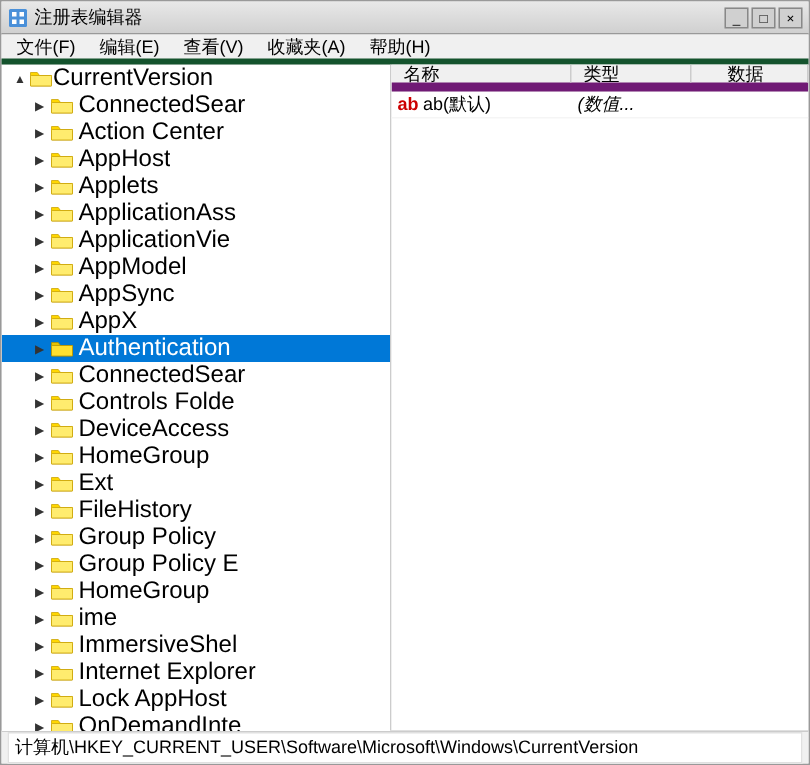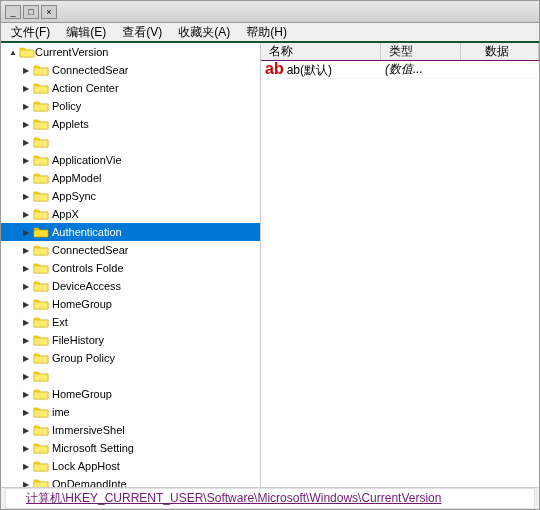--- a/index.html
+++ b/index.html
@@ -62,21 +62,21 @@
       align-items: center;
       justify-content: center;
       cursor: pointer;
     }
 
     .menu-bar {
       background: #f0f0f0;
       height: 20px;
       display: flex;
       align-items: center;
-      border-bottom: 2px solid #14532d;
+      border-bottom: 4px solid #14532d;
       padding: 0 2px;
     }
 
     .menu-item {
       padding: 2px 8px;
       font-size: 12px;
       cursor: pointer;
       color: #000;
     }
 
@@ -104,33 +104,33 @@
       display: flex;
       align-items: center;
       height: 18px;
       padding-left: 4px;
       cursor: pointer;
       white-space: nowrap;
       font-size: 12px;
     }
 
     .tree-label {
-      font-size: 11px;
+      font-size: 16px;
       overflow: hidden;
       text-overflow: ellipsis;
     }
 
     .tree-item.highlighted {
       background: #0078d7;
       color: white;
     }
 
     .right-panel-header {
       display: flex;
-      border-bottom: 1px solid #701a75;
+      border-bottom: 6px solid #701a75;
       background: #f0f0f0;
       height: 18px;
       align-items: center;
     }
 
     .col-header {
       font-size: 12px;
       padding: 0 8px;
       border-right: 1px solid #ccc;
       height: 100%;
@@ -165,26 +165,25 @@
       height: 22px;
       background: #f0f0f0;
       border-top: 1px solid #ccc;
       display: flex;
       align-items: center;
       padding: 0 4px;
     }
 
     .status-text {
       font-size: 12px;
-      color: #701a75;
+      color: #000000;
       background: #fff;
       border: 1px solid #e0e0e0;
-      padding: 1px 20px;
+      padding: 1px 4px;
       flex: 1;
-      text-decoration: underline;
     }
 
     
     .folder-svg {
       display: inline-block;
       width: 16px;
       height: 14px;
     }
 
     .expand-arrow {
@@ -196,20 +195,30 @@
 
     .indent-1 { padding-left: 8px; }
     .indent-2 { padding-left: 22px; }
   </style>
 </head>
 <body>
 
 <div class="window">
 
   <div class="title-bar">
+    <div class="title-bar-left">
+      <svg class="title-icon" viewBox="0 0 14 14" xmlns="http://www.w3.org/2000/svg">
+        <rect x="1" y="1" width="12" height="12" fill="#4a90d9" rx="1"></rect>
+        <rect x="3" y="3" width="3" height="3" fill="white"></rect>
+        <rect x="8" y="3" width="3" height="3" fill="white"></rect>
+        <rect x="3" y="8" width="3" height="3" fill="white"></rect>
+        <rect x="8" y="8" width="3" height="3" fill="white"></rect>
+      </svg>
+      <span class="title-text">注册表编辑器</span>
+    </div>
     <div class="title-buttons">
       <div class="title-btn">_</div>
       <div class="title-btn">□</div>
       <div class="title-btn">×</div>
     </div>
   </div>
 
   <div class="menu-bar">
     <span class="menu-item">文件(F)</span>
     <span class="menu-item">编辑(E)</span>
@@ -247,36 +256,37 @@
               <rect x="1" y="5" width="14" height="7" rx="0.5" fill="#ffec6e" stroke="#c8a000" stroke-width="0.5"></rect>
             </svg>
             <span class="tree-label">Action Center</span>
           </div>
           <div class="tree-item indent-2">
             <span class="expand-arrow">▶</span>
             <svg class="folder-svg" viewBox="0 0 16 14" style="margin-right: 3px;">
               <path d="M1 3 L1 12 L15 12 L15 5 L7 5 L5.5 3 Z" fill="#ffd700" stroke="#c8a000" stroke-width="0.5"></path>
               <rect x="1" y="5" width="14" height="7" rx="0.5" fill="#ffec6e" stroke="#c8a000" stroke-width="0.5"></rect>
             </svg>
-            <span class="tree-label">Policy</span>
+            <span class="tree-label">AppHost</span>
           </div>
           <div class="tree-item indent-2">
             <span class="expand-arrow">▶</span>
             <svg class="folder-svg" viewBox="0 0 16 14" style="margin-right: 3px;">
               <path d="M1 3 L1 12 L15 12 L15 5 L7 5 L5.5 3 Z" fill="#ffd700" stroke="#c8a000" stroke-width="0.5"></path>
               <rect x="1" y="5" width="14" height="7" rx="0.5" fill="#ffec6e" stroke="#c8a000" stroke-width="0.5"></rect>
             </svg>
             <span class="tree-label">Applets</span>
           </div>
           <div class="tree-item indent-2">
             <span class="expand-arrow">▶</span>
             <svg class="folder-svg" viewBox="0 0 16 14" style="margin-right: 3px;">
               <path d="M1 3 L1 12 L15 12 L15 5 L7 5 L5.5 3 Z" fill="#ffd700" stroke="#c8a000" stroke-width="0.5"></path>
               <rect x="1" y="5" width="14" height="7" rx="0.5" fill="#ffec6e" stroke="#c8a000" stroke-width="0.5"></rect>
             </svg>
+            <span class="tree-label">ApplicationAss</span>
           </div>
           <div class="tree-item indent-2">
             <span class="expand-arrow">▶</span>
             <svg class="folder-svg" viewBox="0 0 16 14" style="margin-right: 3px;">
               <path d="M1 3 L1 12 L15 12 L15 5 L7 5 L5.5 3 Z" fill="#ffd700" stroke="#c8a000" stroke-width="0.5"></path>
               <rect x="1" y="5" width="14" height="7" rx="0.5" fill="#ffec6e" stroke="#c8a000" stroke-width="0.5"></rect>
             </svg>
             <span class="tree-label">ApplicationVie</span>
           </div>
           <div class="tree-item indent-2">
@@ -366,20 +376,21 @@
               <rect x="1" y="5" width="14" height="7" rx="0.5" fill="#ffec6e" stroke="#c8a000" stroke-width="0.5"></rect>
             </svg>
             <span class="tree-label">Group Policy</span>
           </div>
           <div class="tree-item indent-2">
             <span class="expand-arrow">▶</span>
             <svg class="folder-svg" viewBox="0 0 16 14" style="margin-right: 3px;">
               <path d="M1 3 L1 12 L15 12 L15 5 L7 5 L5.5 3 Z" fill="#ffd700" stroke="#c8a000" stroke-width="0.5"></path>
               <rect x="1" y="5" width="14" height="7" rx="0.5" fill="#ffec6e" stroke="#c8a000" stroke-width="0.5"></rect>
             </svg>
+            <span class="tree-label">Group Policy E</span>
           </div>
           <div class="tree-item indent-2">
             <span class="expand-arrow">▶</span>
             <svg class="folder-svg" viewBox="0 0 16 14" style="margin-right: 3px;">
               <path d="M1 3 L1 12 L15 12 L15 5 L7 5 L5.5 3 Z" fill="#ffd700" stroke="#c8a000" stroke-width="0.5"></path>
               <rect x="1" y="5" width="14" height="7" rx="0.5" fill="#ffec6e" stroke="#c8a000" stroke-width="0.5"></rect>
             </svg>
             <span class="tree-label">HomeGroup</span>
           </div>
           <div class="tree-item indent-2">
@@ -397,21 +408,21 @@
               <rect x="1" y="5" width="14" height="7" rx="0.5" fill="#ffec6e" stroke="#c8a000" stroke-width="0.5"></rect>
             </svg>
             <span class="tree-label">ImmersiveShel</span>
           </div>
           <div class="tree-item indent-2">
             <span class="expand-arrow">▶</span>
             <svg class="folder-svg" viewBox="0 0 16 14" style="margin-right: 3px;">
               <path d="M1 3 L1 12 L15 12 L15 5 L7 5 L5.5 3 Z" fill="#ffd700" stroke="#c8a000" stroke-width="0.5"></path>
               <rect x="1" y="5" width="14" height="7" rx="0.5" fill="#ffec6e" stroke="#c8a000" stroke-width="0.5"></rect>
             </svg>
-            <span class="tree-label">Microsoft Setting</span>
+            <span class="tree-label">Internet Explorer</span>
           </div>
           <div class="tree-item indent-2">
             <span class="expand-arrow">▶</span>
             <svg class="folder-svg" viewBox="0 0 16 14" style="margin-right: 3px;">
               <path d="M1 3 L1 12 L15 12 L15 5 L7 5 L5.5 3 Z" fill="#ffd700" stroke="#c8a000" stroke-width="0.5"></path>
               <rect x="1" y="5" width="14" height="7" rx="0.5" fill="#ffec6e" stroke="#c8a000" stroke-width="0.5"></rect>
             </svg>
             <span class="tree-label">Lock AppHost</span>
           </div>
           <div class="tree-item indent-2">
@@ -426,21 +437,21 @@
     </div>
 
     <div class="right-panel">
       <div class="right-panel-header">
         <div class="col-header col-name">名称</div>
         <div class="col-header col-type">类型</div>
         <div class="col-header col-data">数据</div>
       </div>
       <div id="right-rows-container">
           <div class="right-row">
-            <span class="right-cell r-name"><span style="color:#cc0000;font-size:16px;font-weight:bold;margin-right:3px;">ab</span>ab(默认)</span>
+            <span class="right-cell r-name"><span style="color:#cc0000;font-size:12px;font-weight:bold;margin-right:3px;">ab</span>ab(默认)</span>
             <span class="right-cell r-data">(数值...</span>
           </div>
         </div>
     </div>
   </div>
 
   <div class="status-bar">
     <span class="status-text">计算机\HKEY_CURRENT_USER\Software\Microsoft\Windows\CurrentVersion</span>
   </div>
 </div>

